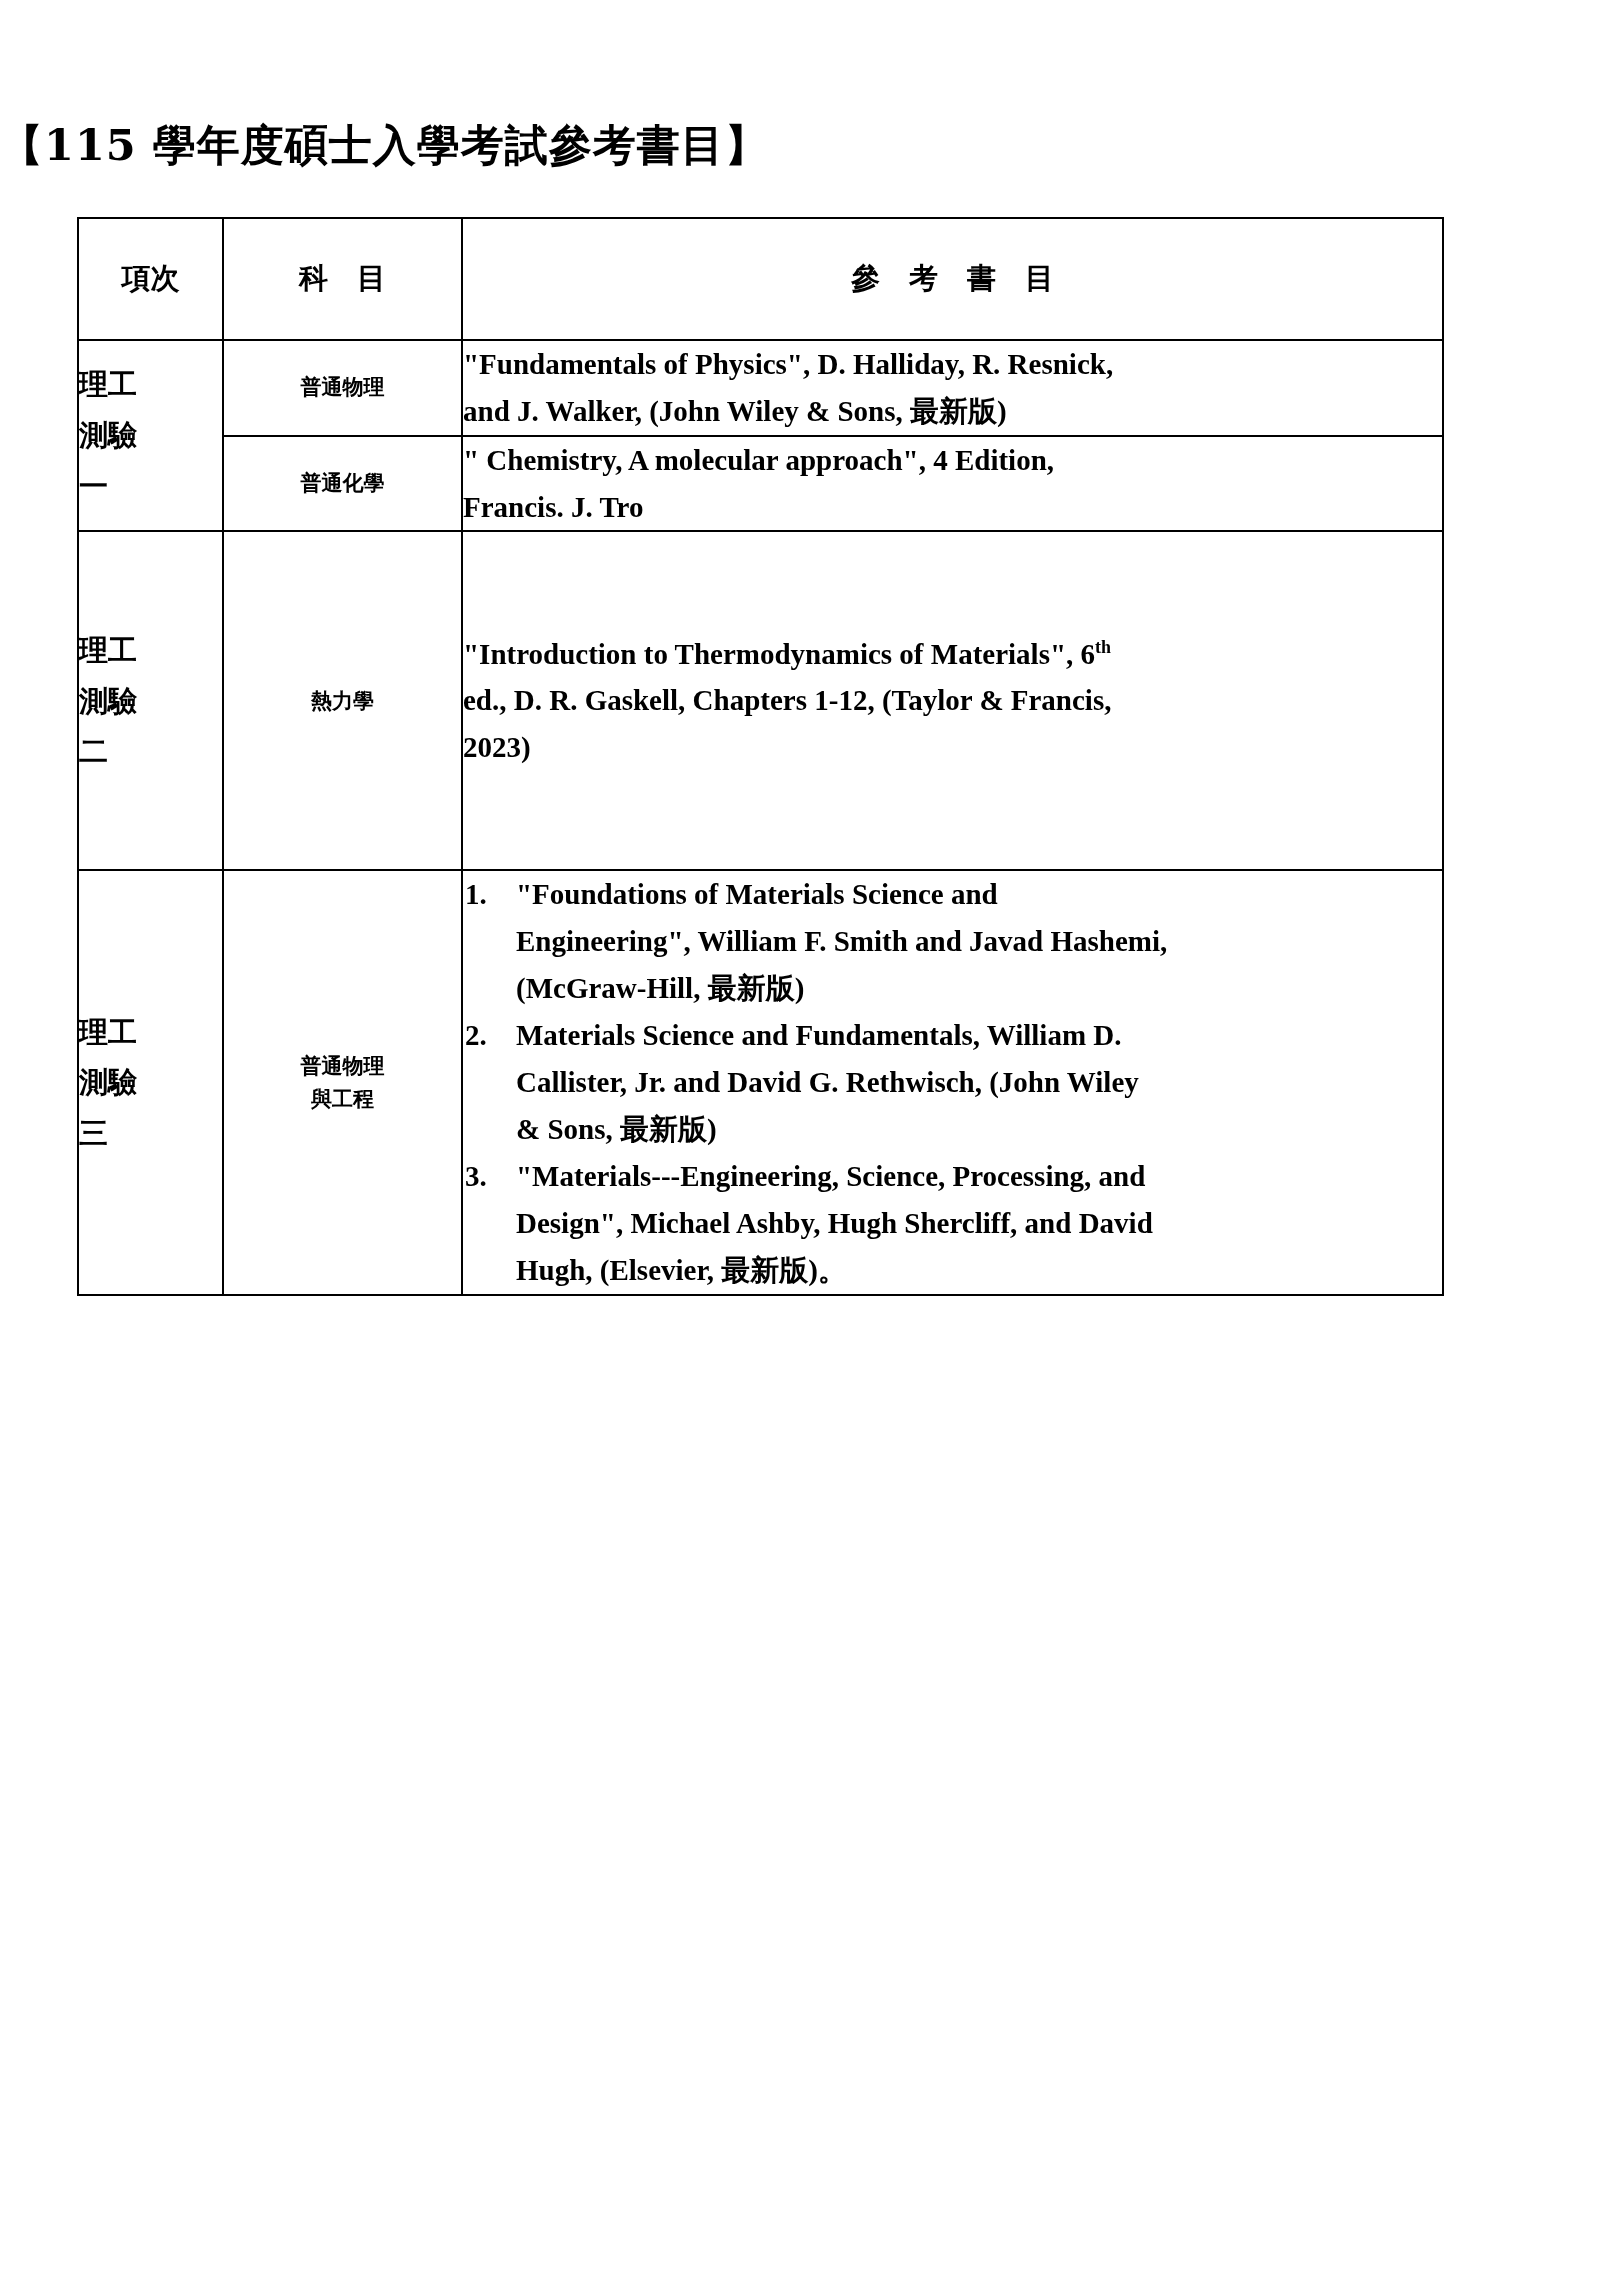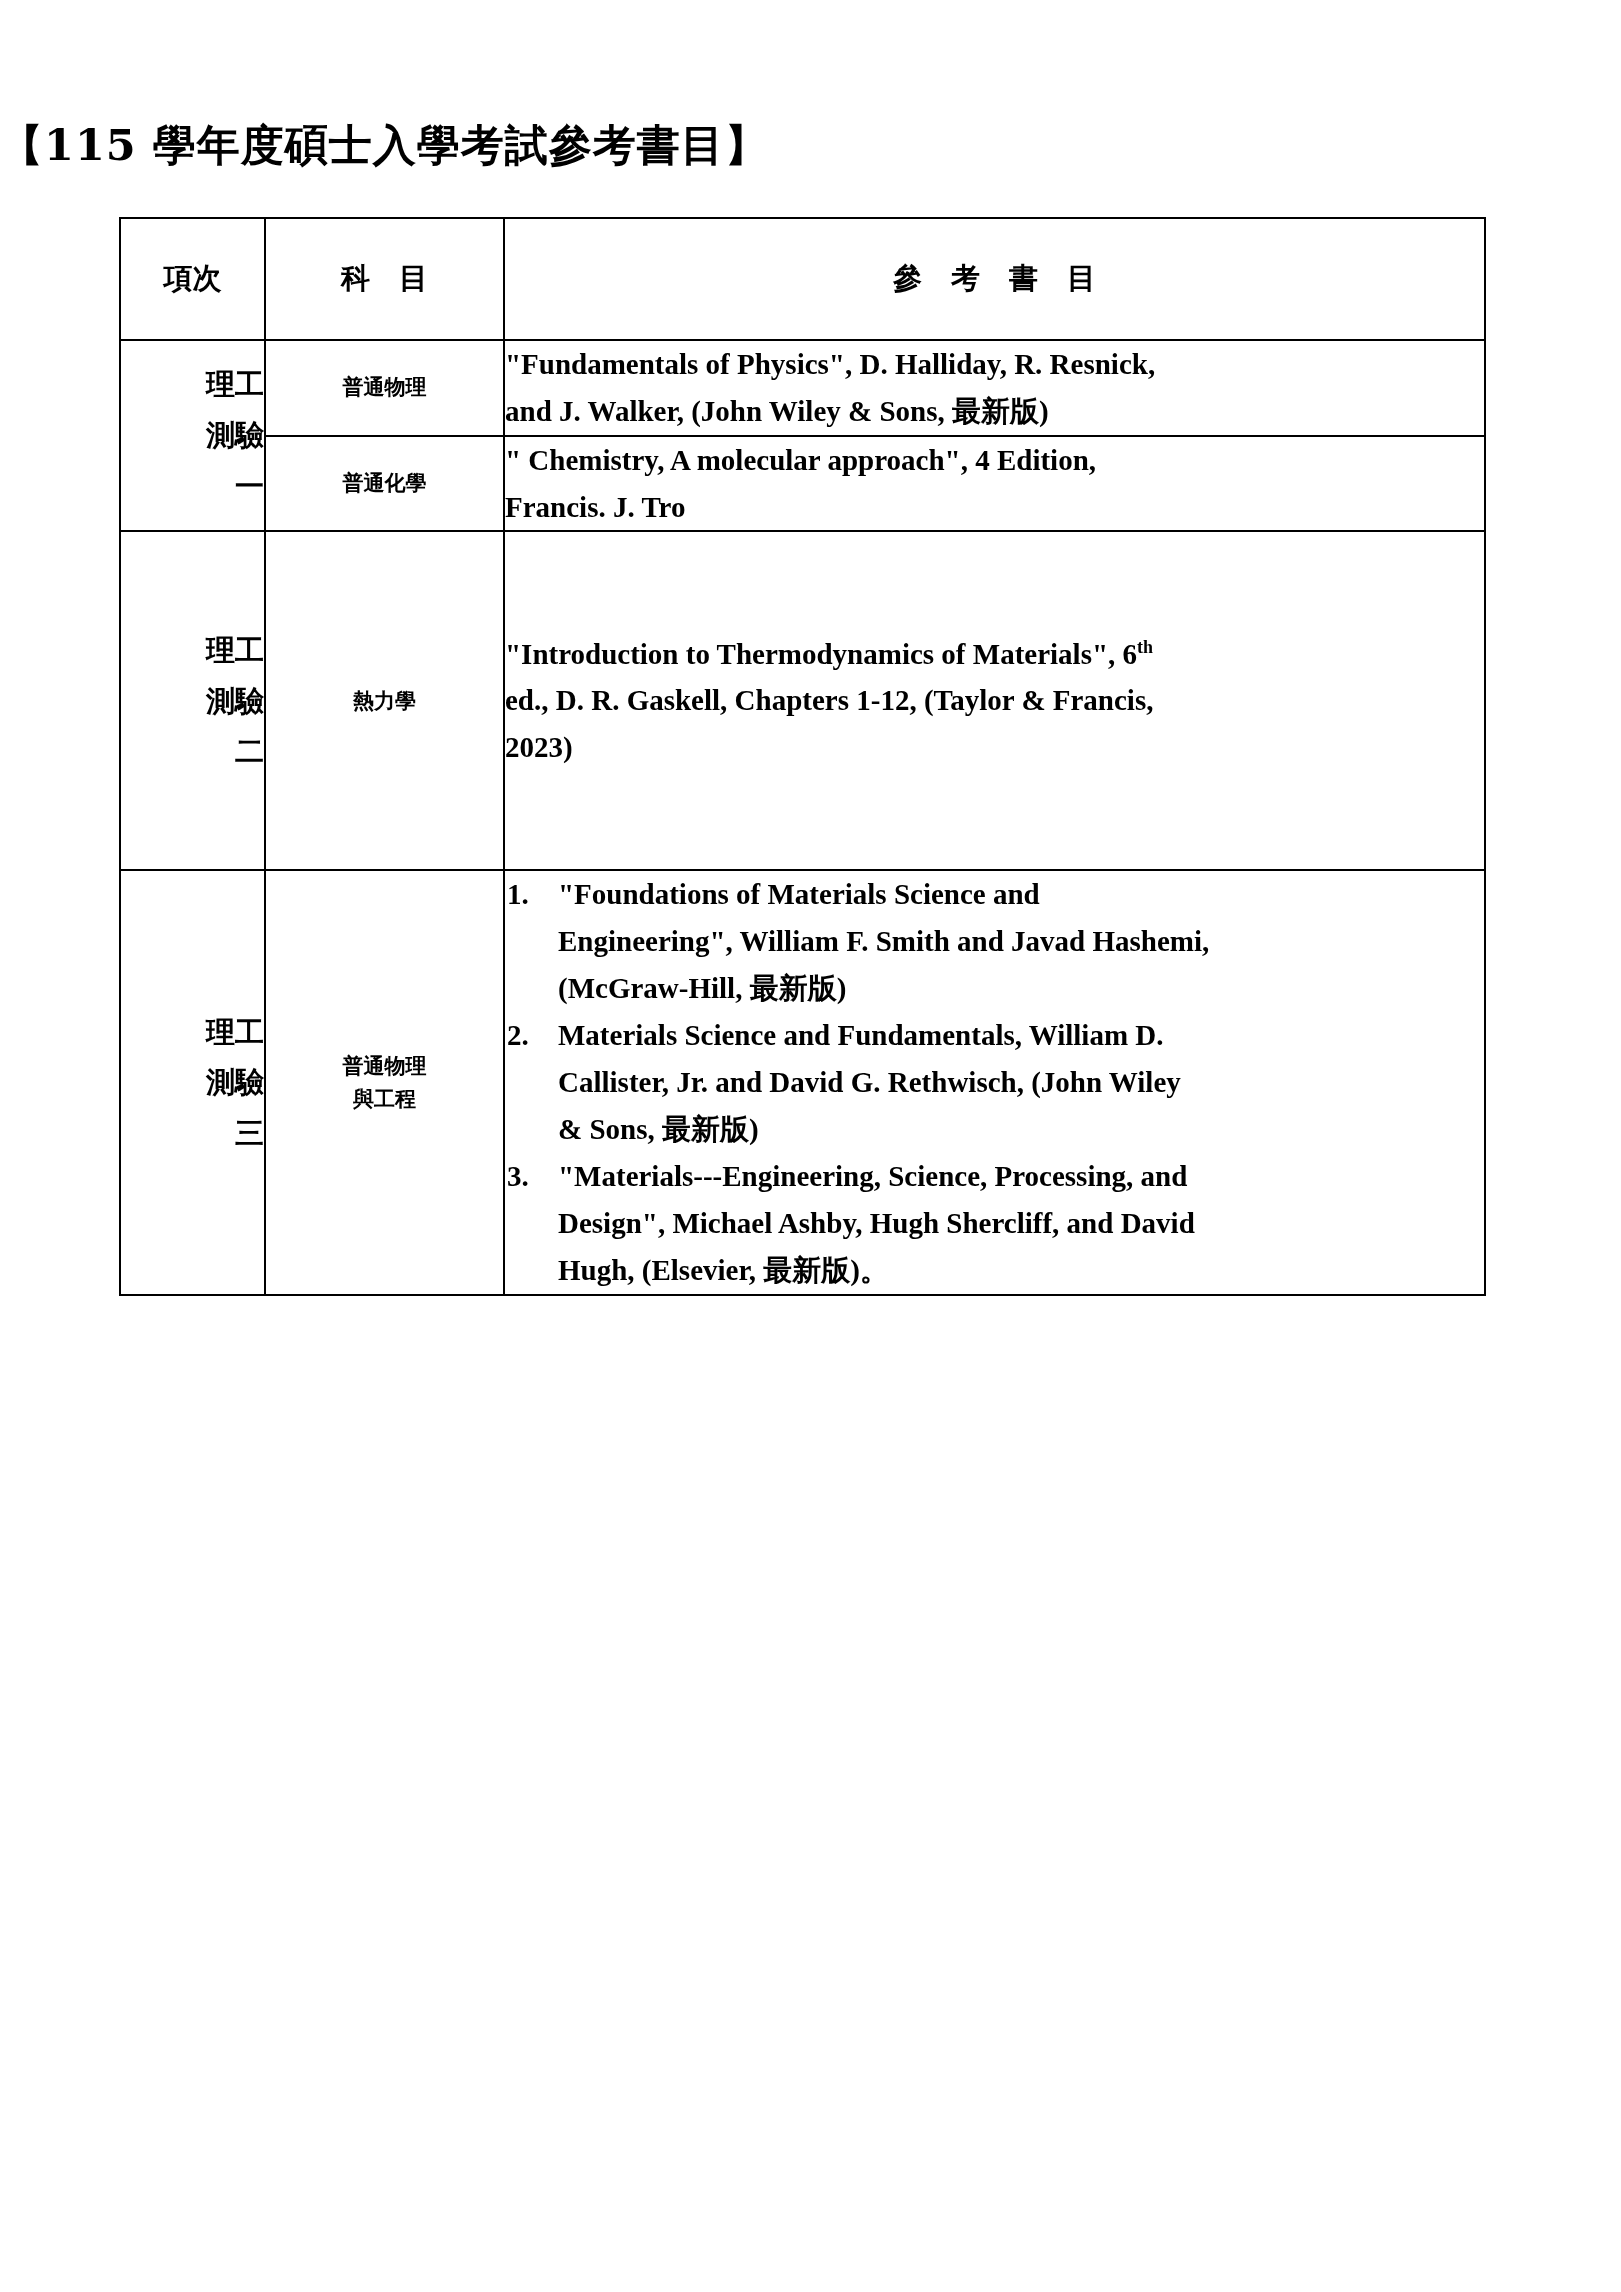--- a/index.html
+++ b/index.html
@@ -33,22 +33,23 @@
     line-height: 1.2;
     margin: 0;
     padding-top: 120px;
     font-family: "DejaVu Serif", "Liberation Serif", serif;
     white-space: nowrap;
   }
 
   
   .table-wrap {
     margin-top: 45px;
-    padding-left: 119px;
+    padding-left: 59px;
     padding-right: 0;
+    margin-left: 18px;
   }
 
   table.booklist {
     border-collapse: collapse;
     table-layout: fixed;
     width: 1365px;
     border: 2.9px solid #000;
   }
 
   table.booklist td,
@@ -67,21 +68,21 @@
   .hdr-cell {
     text-align: center;
     font-weight: 700;
     font-size: 29px;
     height: 120px;
     font-family: "DejaVu Serif", "Liberation Serif", serif;
   }
 
   
   .idx-cell {
-    text-align: right;
+    text-align: left;
     font-weight: 700;
     font-size: 29px;
     line-height: 1.75;
     font-family: "DejaVu Serif", "Liberation Serif", serif;
   }
   .idx-cell .idx-line { display: block; }
 
   
   .subj-cell {
     text-align: center;

